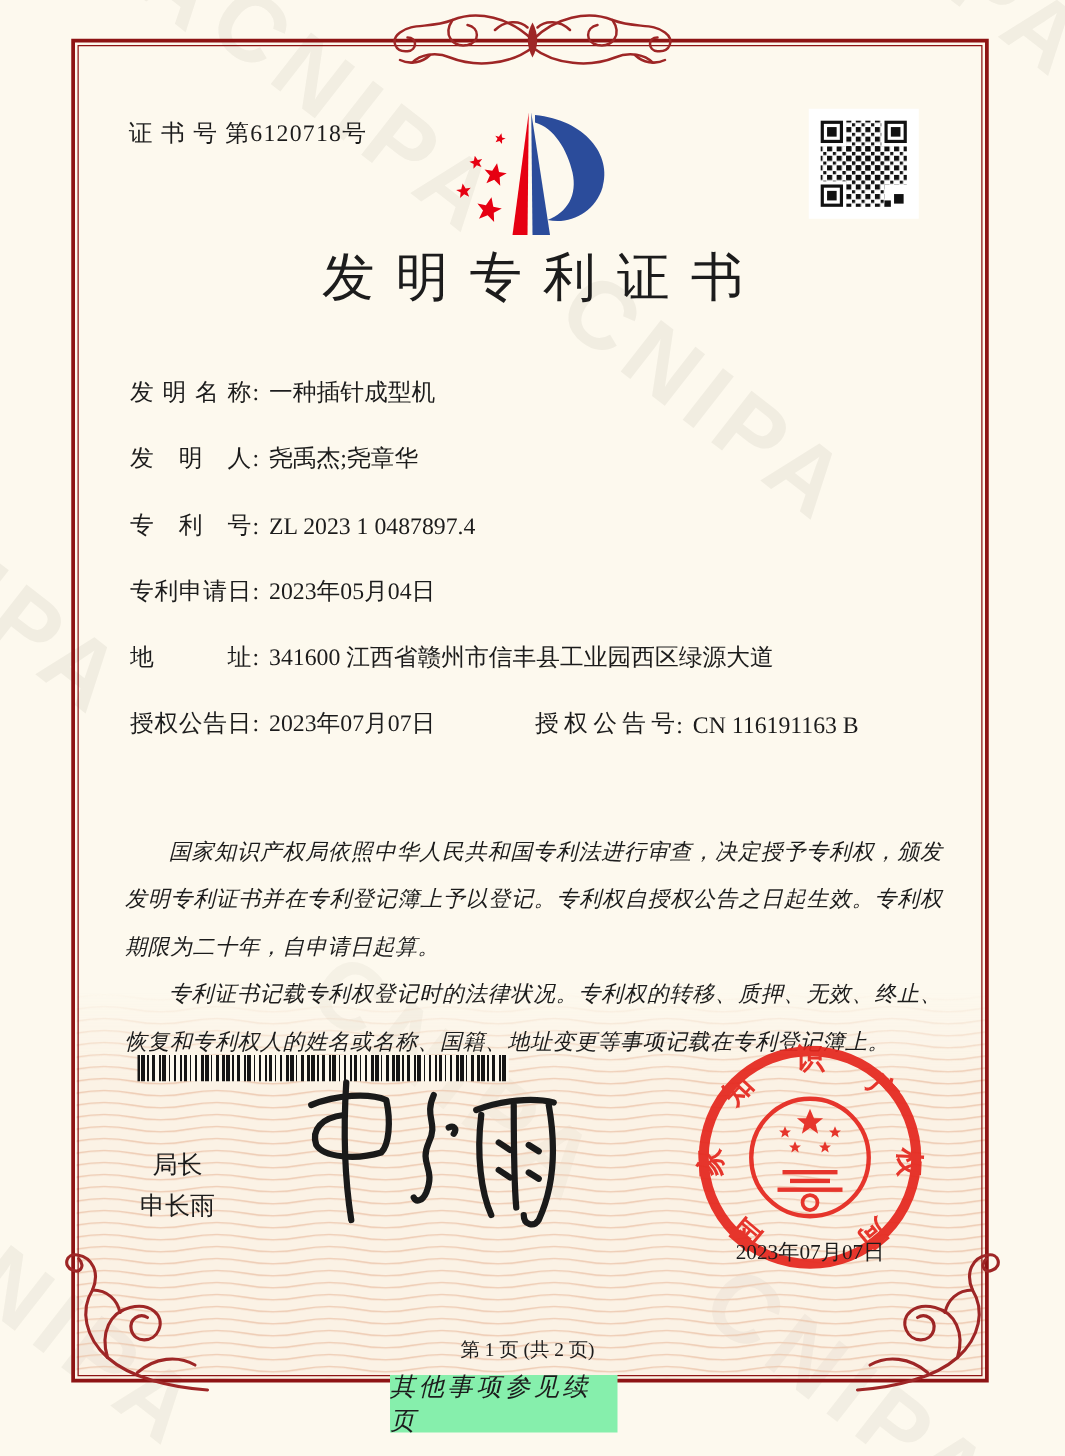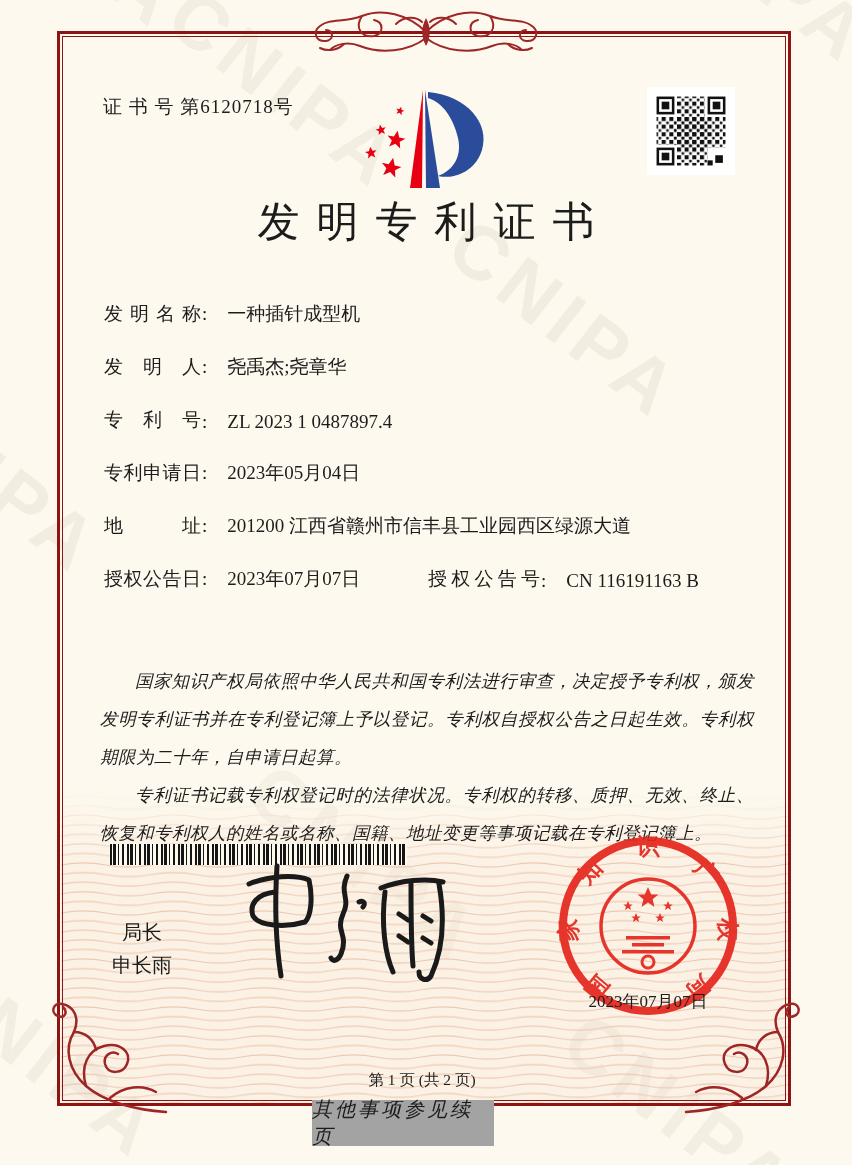--- a/index.html
+++ b/index.html
@@ -61,21 +61,21 @@
     display:flex;flex-direction:column;row-gap:33px;
     font-size:19px;
   }
   .frow{position:relative;white-space:nowrap;height:20px;}
   .flabel{
     display:inline-block;width:97px;
     text-align:justify;text-align-last:justify;
     vertical-align:bottom;
   }
   .fcolon{display:inline-block;margin-left:1px;}
-  .fvalue{margin-left:20px;}
+  .fvalue{margin-left:8px;}
   .fpair2{position:absolute;left:324px;top:0;}
   
   .bodytext{
     position:absolute;left:100px;top:662px;width:654px;
     font-size:17.5px;font-style:italic;
     line-height:38px;letter-spacing:0.5px;
     text-align:justify;
   }
   .bodytext p{margin:0;text-indent:2em;}
   
@@ -94,21 +94,21 @@
   }
   .signature{position:absolute;left:235px;top:858px;}
   .seal{position:absolute;left:548px;top:826px;}
   
   .page-info{
     position:absolute;left:58px;top:1070px;width:728px;
     text-align:center;font-size:15.5px;
   }
   .cont-note{
     position:absolute;left:312px;top:1100px;width:182px;height:46px;
-    background:#a3a3a3;
+    background:#86efac;
     display:flex;align-items:center;justify-content:center;
     font-size:20px;font-style:italic;letter-spacing:3px;
   }
 </style>
 </head>
 <body>
 
 <div class="page">
 
   <div class="wm" style="left:-70px;top:-115px;opacity:.9">CNIPA</div>
@@ -230,21 +230,21 @@
     <div class="frow">
       <span class="flabel">发明人</span><span class="fcolon">:</span><span class="fvalue">尧禹杰;尧章华</span>
     </div>
     <div class="frow">
       <span class="flabel">专利号</span><span class="fcolon">:</span><span class="fvalue">ZL 2023 1 0487897.4</span>
     </div>
     <div class="frow">
       <span class="flabel">专利申请日</span><span class="fcolon">:</span><span class="fvalue">2023年05月04日</span>
     </div>
     <div class="frow">
-      <span class="flabel">地址</span><span class="fcolon">:</span><span class="fvalue">201200 江西省赣州市信丰县工业园西区绿源大道</span>
+      <span class="flabel">地址</span><span class="fcolon">:</span><span class="fvalue">341600 江西省赣州市信丰县工业园西区绿源大道</span>
     </div>
     <div class="frow">
       <span class="flabel">授权公告日</span><span class="fcolon">:</span><span class="fvalue">2023年07月07日</span>
       <span class="fpair2">
         <span class="flabel" style="width:112px">授权公告号</span><span class="fcolon">:</span><span class="fvalue">CN 116191163 B</span>
       </span>
     </div>
   </div>
 
   <div class="bodytext">

